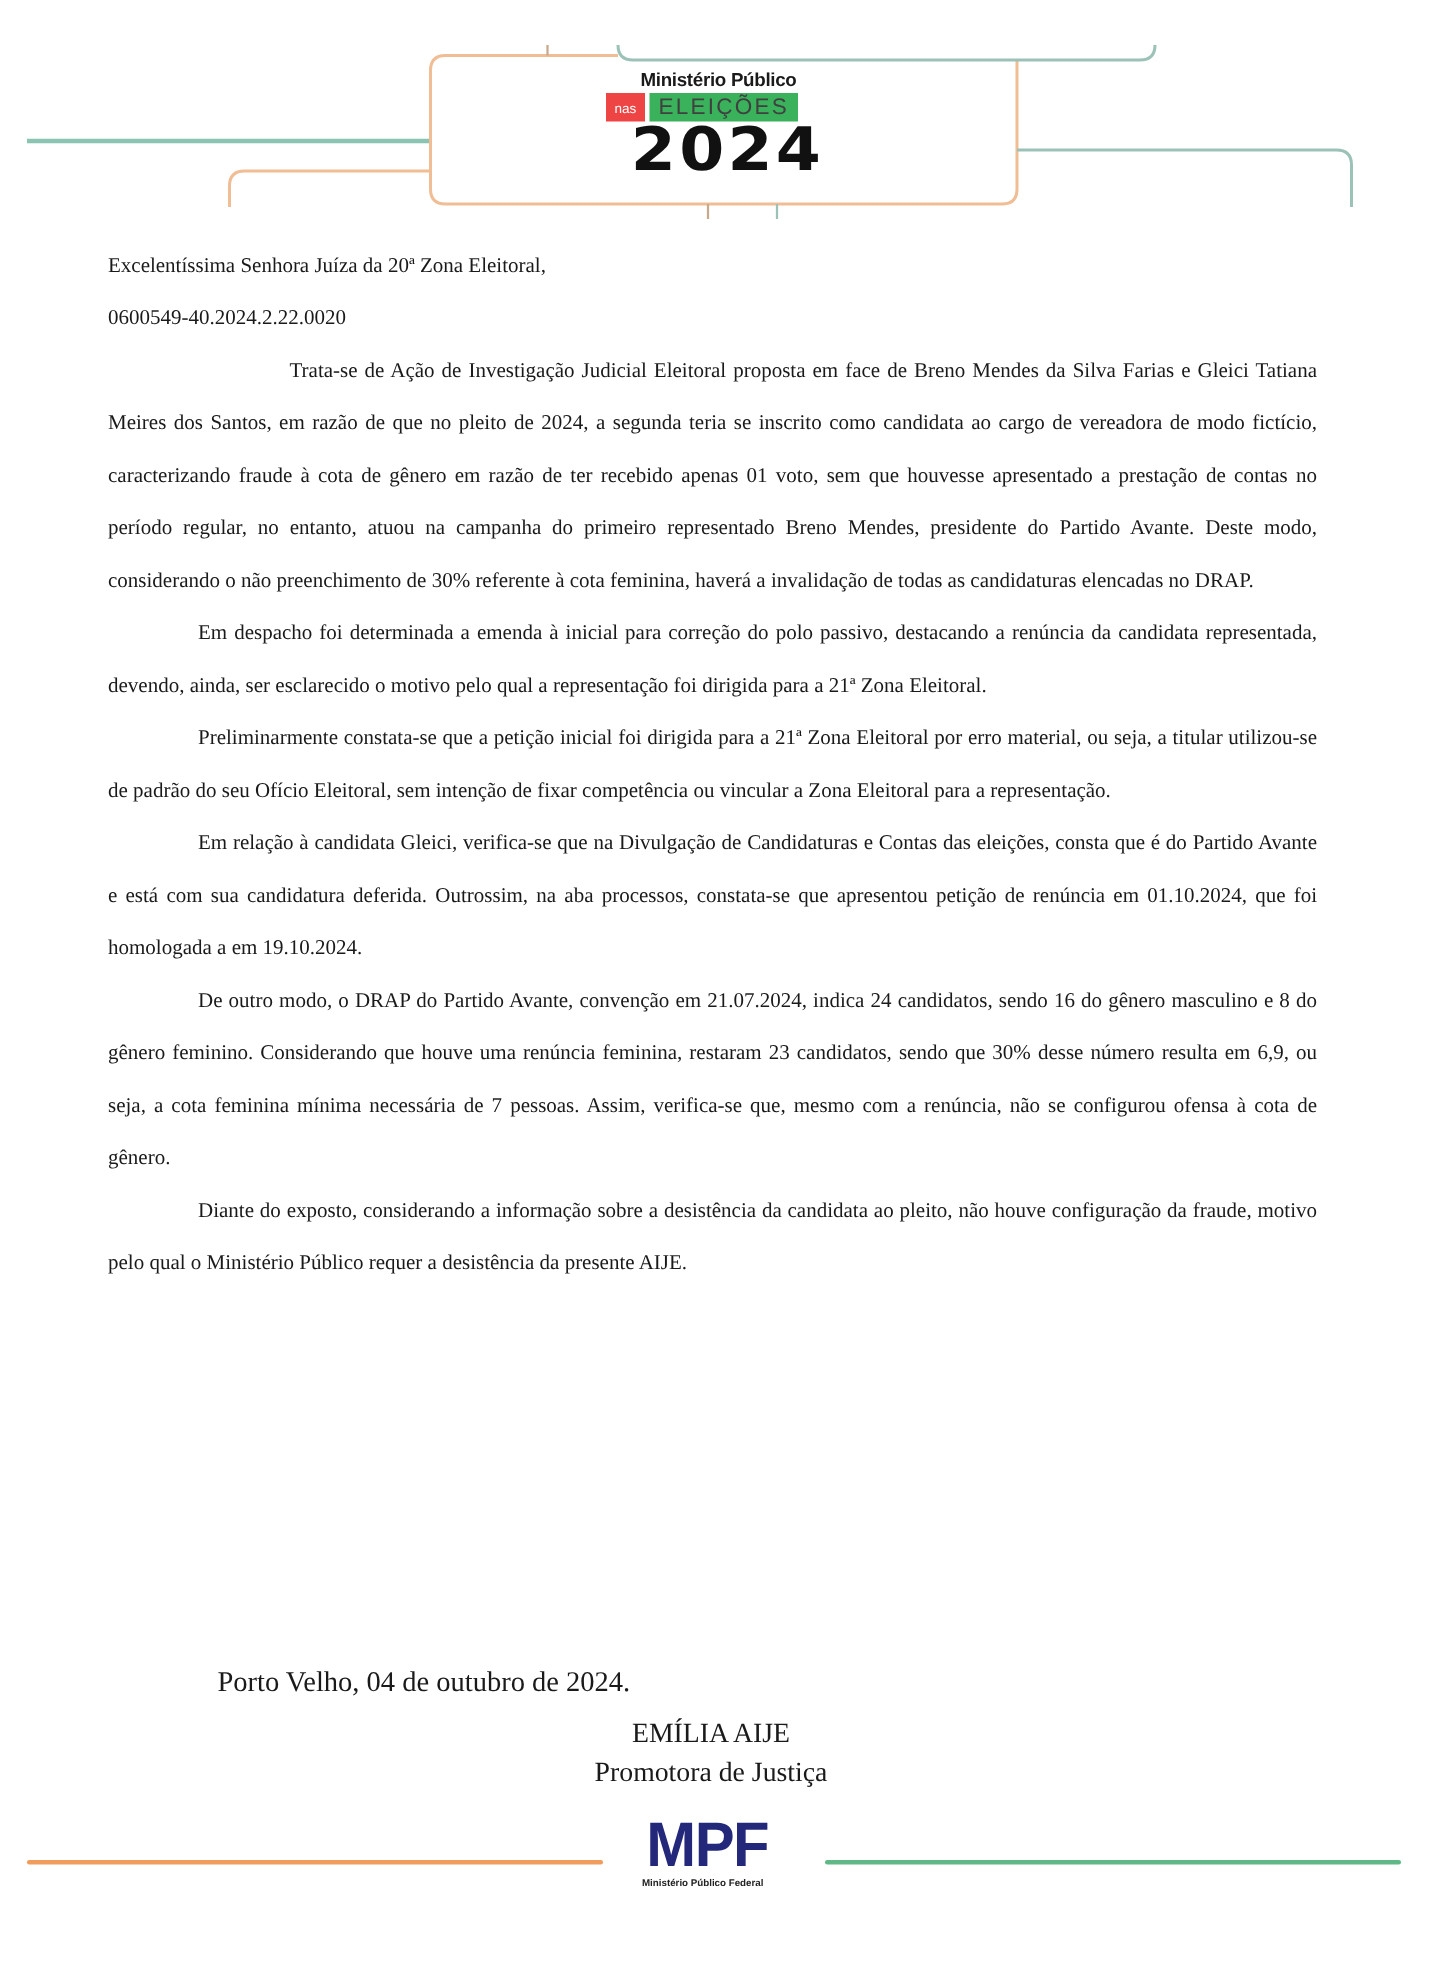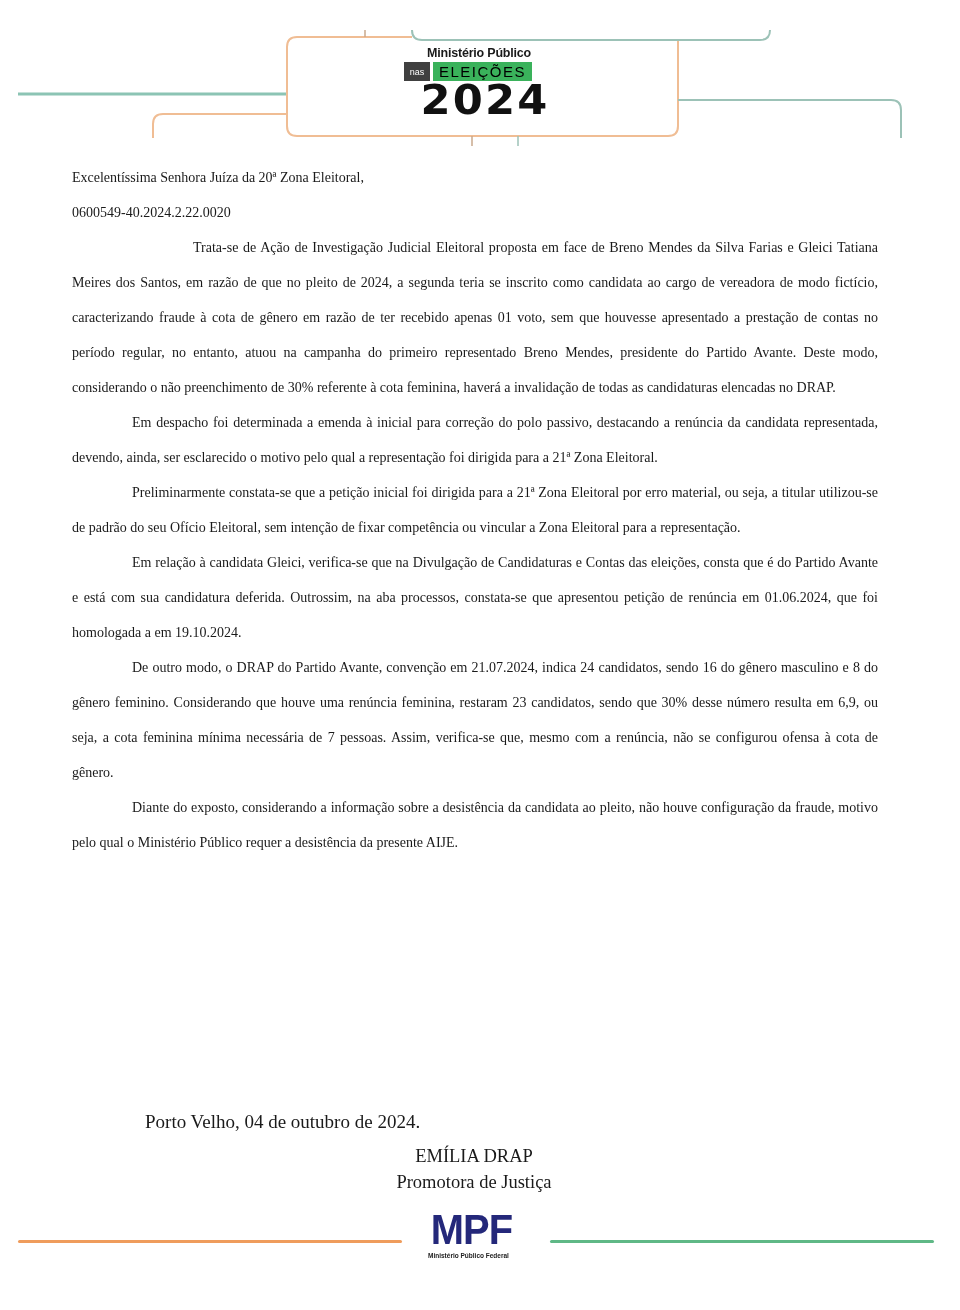--- a/index.html
+++ b/index.html
@@ -3,22 +3,22 @@
   <meta charset="utf-8">
   <style>
     html, body { margin: 0; padding: 0; background: #ffffff; }
     body { width: 960px; height: 1310px; position: relative; overflow: hidden; font-family: "Liberation Serif", serif; color: #1a1a1a; }
 
     
     .hdr-svg { position: absolute; left: 0; top: 0; width: 960px; height: 150px; }
     .logo { position: absolute; left: 404px; top: 46px; width: 150px; text-align: center; }
     .logo-top { font-family: "Liberation Sans", sans-serif; font-weight: bold; font-size: 12.5px; letter-spacing: -0.2px; color: #1a1a1a; line-height: 14px; white-space: nowrap; }
     .logo-mid { display: flex; align-items: stretch; margin-top: 2px; height: 19px; }
-    .badge-nas { background: #404040; color: #ffffff; font-family: "Liberation Sans", sans-serif; font-size: 9px; width: 26px; display: flex; align-items: center; justify-content: center; margin-right: 3px; }
-    .badge-el { background: #3ab25b; color: #000000; font-family: "Liberation Sans", sans-serif; font-size: 15px; letter-spacing: 1.5px; padding: 0 6px; display: flex; align-items: center; }
+    .badge-nas { background: #ef4444; color: #ffffff; font-family: "Liberation Sans", sans-serif; font-size: 9px; width: 26px; display: flex; align-items: center; justify-content: center; margin-right: 3px; }
+    .badge-el { background: #3ab25b; color: #404040; font-family: "Liberation Sans", sans-serif; font-size: 15px; letter-spacing: 1.5px; padding: 0 6px; display: flex; align-items: center; }
     .logo-year { font-family: "DejaVu Sans", sans-serif; font-weight: bold; font-size: 40px; line-height: 36px; letter-spacing: 2px; color: #111111; margin-top: 1px; transform: scaleX(1.08); transform-origin: left; }
 
     
     .doc { position: absolute; left: 72px; top: 160px; width: 806px; font-size: 14px; line-height: 35px; }
     .doc p { margin: 0; text-align: justify; text-align-last: left; }
     .addr { white-space: nowrap; }
     .indent-big { text-indent: 121px; }
     .indent { text-indent: 60px; }
     .place { position: absolute; left: 145px; top: 1107px; font-size: 19px; line-height: 30px; }
     .sign { position: absolute; left: 374px; width: 200px; text-align: center; top: 1143px; font-size: 18.5px; line-height: 26px; }
@@ -58,28 +58,28 @@
   </div>
   <div class="logo-year">2024</div>
 </div>
 
 <div class="doc">
   <p class="addr">Excelentíssima Senhora Juíza da 20ª Zona Eleitoral,</p>
   <p class="addr">0600549-40.2024.2.22.0020</p>
   <p class="indent-big">Trata-se de Ação de Investigação Judicial Eleitoral proposta em face de Breno Mendes da Silva Farias e Gleici Tatiana Meires dos Santos, em razão de que no pleito de 2024, a segunda teria se inscrito como candidata ao cargo de vereadora de modo fictício, caracterizando fraude à cota de gênero em razão de ter recebido apenas 01 voto, sem que houvesse apresentado a prestação de contas no período regular, no entanto, atuou na campanha do primeiro representado Breno Mendes, presidente do Partido Avante. Deste modo, considerando o não preenchimento de 30% referente à cota feminina, haverá a invalidação de todas as candidaturas elencadas no DRAP.</p>
   <p class="indent">Em despacho foi determinada a emenda à inicial para correção do polo passivo, destacando a renúncia da candidata representada, devendo, ainda, ser esclarecido o motivo pelo qual a representação foi dirigida para a 21ª Zona Eleitoral.</p>
   <p class="indent">Preliminarmente constata-se que a petição inicial foi dirigida para a 21ª Zona Eleitoral por erro material, ou seja, a titular utilizou-se de padrão do seu Ofício Eleitoral, sem intenção de fixar competência ou vincular a Zona Eleitoral para a representação.</p>
-  <p class="indent">Em relação à candidata Gleici, verifica-se que na Divulgação de Candidaturas e Contas das eleições, consta que é do Partido Avante e está com sua candidatura deferida. Outrossim, na aba processos, constata-se que apresentou petição de renúncia em 01.06.2024, que foi homologada a em 19.10.2024.</p>
+  <p class="indent">Em relação à candidata Gleici, verifica-se que na Divulgação de Candidaturas e Contas das eleições, consta que é do Partido Avante e está com sua candidatura deferida. Outrossim, na aba processos, constata-se que apresentou petição de renúncia em 01.10.2024, que foi homologada a em 19.10.2024.</p>
   <p class="indent">De outro modo, o DRAP do Partido Avante, convenção em 21.07.2024, indica 24 candidatos, sendo 16 do gênero masculino e 8 do gênero feminino. Considerando que houve uma renúncia feminina, restaram 23 candidatos, sendo que 30% desse número resulta em 6,9, ou seja, a cota feminina mínima necessária de 7 pessoas. Assim, verifica-se que, mesmo com a renúncia, não se configurou ofensa à cota de gênero.</p>
   <p class="indent">Diante do exposto, considerando a informação sobre a desistência da candidata ao pleito, não houve configuração da fraude, motivo pelo qual o Ministério Público requer a desistência da presente AIJE.</p>
 </div>
 
 <div class="place">Porto Velho, 04 de outubro de 2024.</div>
 <div class="sign">
-  <div>EMÍLIA DRAP</div>
+  <div>EMÍLIA AIJE</div>
   <div>Promotora de Justiça</div>
 </div>
 
 <div class="ftr-line-l"></div>
 <div class="ftr-line-r"></div>
 <div class="mpf">
   <div class="mpf-big">MPF</div>
   <div class="mpf-small">Ministério Público Federal</div>
 </div>
 

